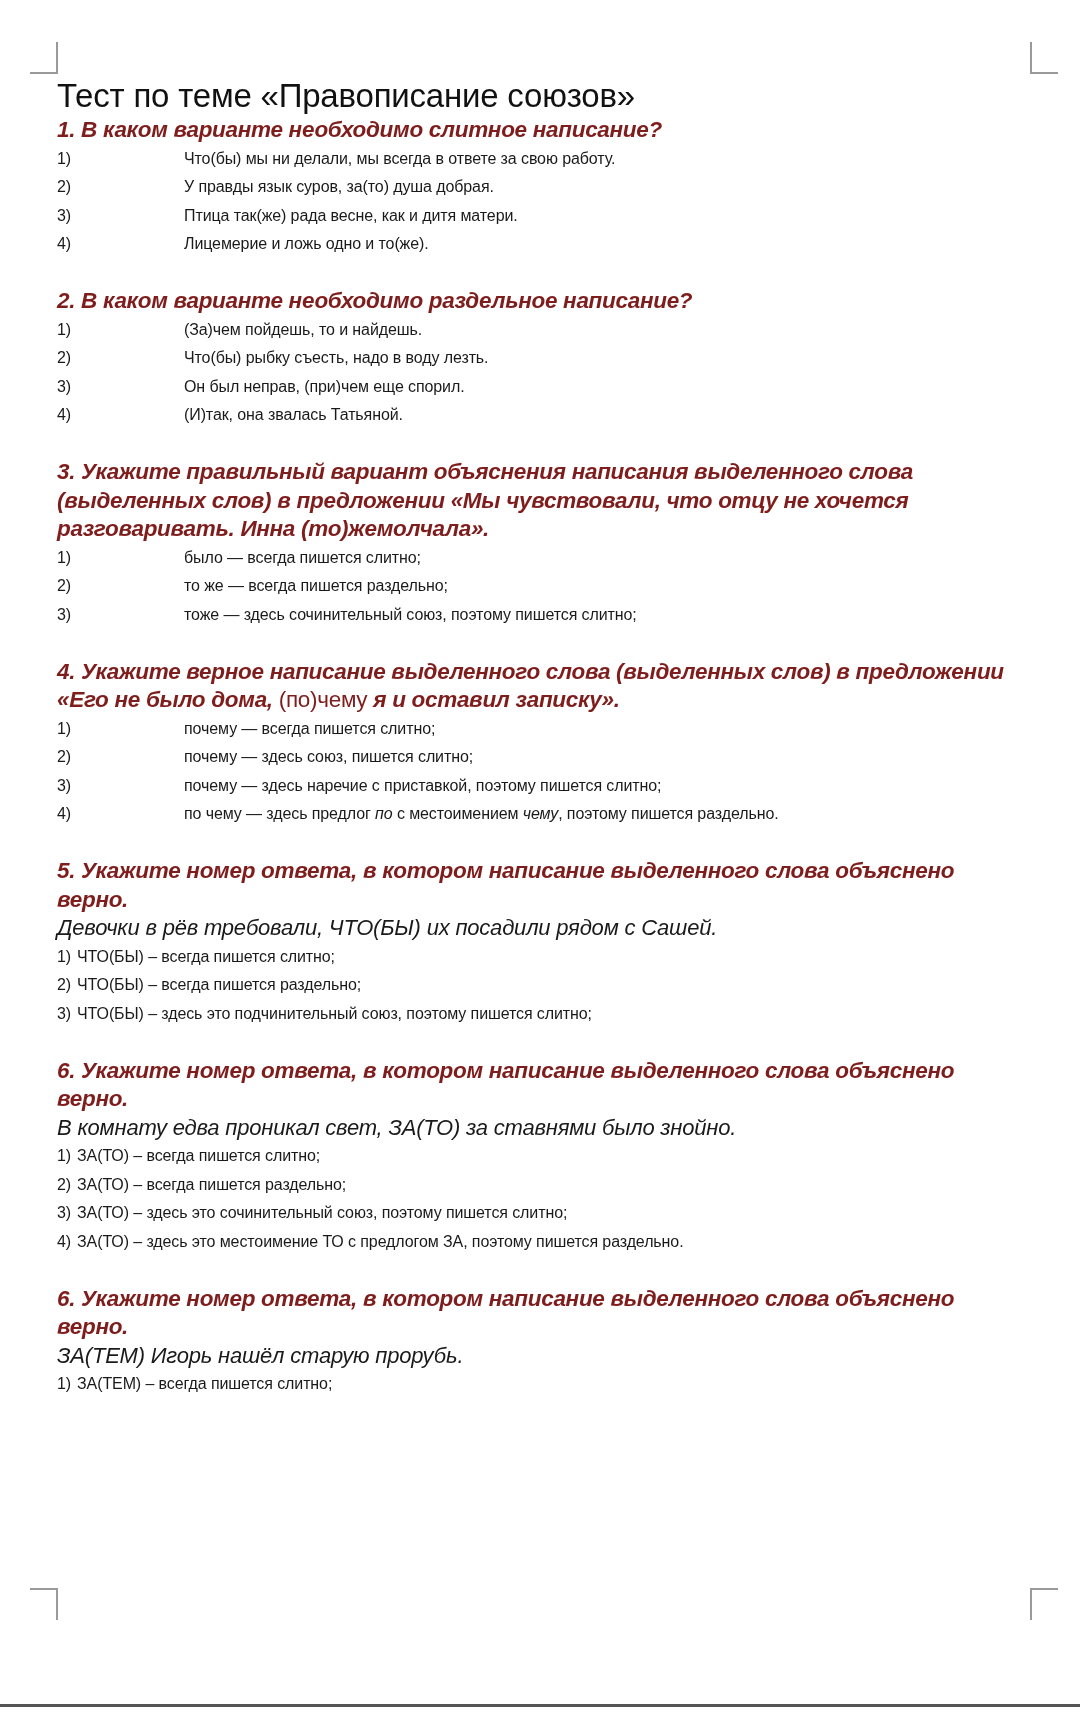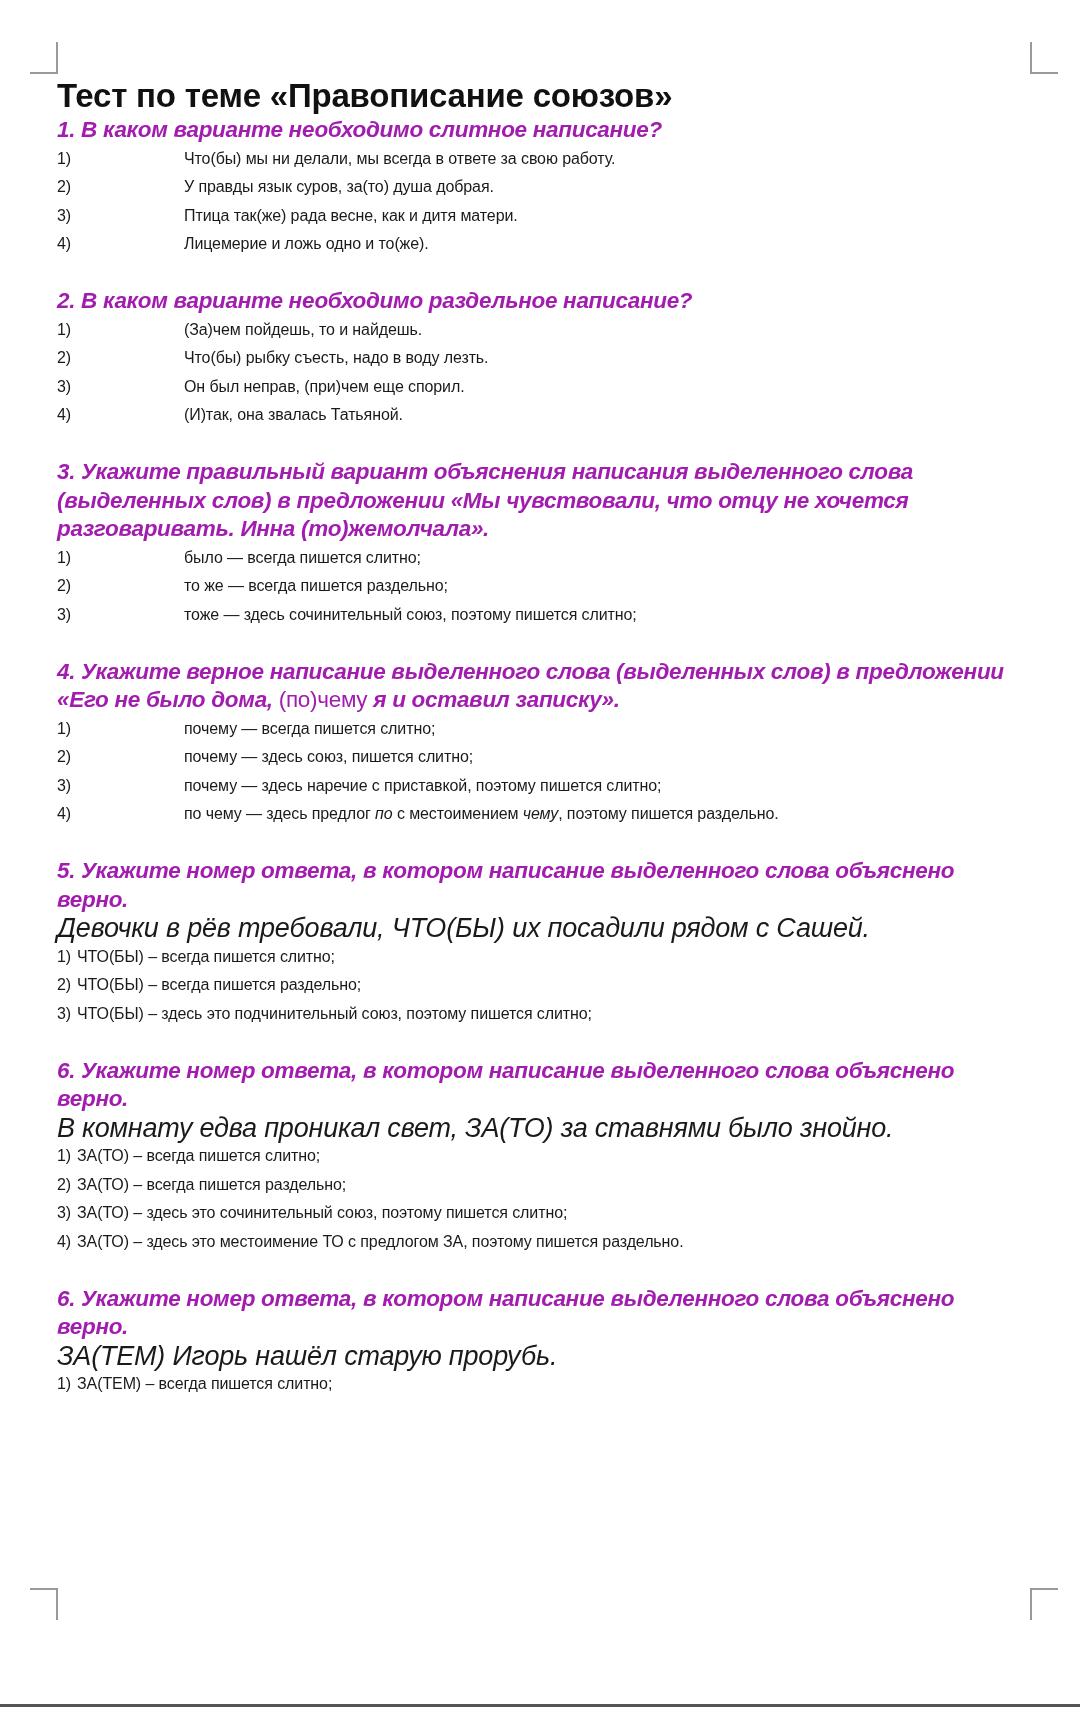--- a/index.html
+++ b/index.html
@@ -6,25 +6,25 @@
   body { width:1080px; height:1712px; position:relative; overflow:hidden;
          font-family:"Liberation Sans", "DejaVu Sans", sans-serif; color:#1a1a1a; }
   .corner { position:absolute; border-color:#9a9a9a; border-style:solid; border-width:0; width:26px; height:30px; }
   .c-tl { left:30px; top:42px; border-right-width:2px; border-bottom-width:2px; }
   .c-tr { left:1030px; top:42px; border-left-width:2px; border-bottom-width:2px; }
   .c-bl { left:30px; top:1588px; border-right-width:2px; border-top-width:2px; }
   .c-br { left:1030px; top:1588px; border-left-width:2px; border-top-width:2px; }
   .page-bottom-line { position:absolute; left:0; top:1704px; width:1080px; height:3px; background:#555; }
 
   .content { position:absolute; left:57px; top:76px; width:960px; }
-  .doc-title { font-size:33px; font-weight:bold; color:#111; line-height:40px; margin:0; letter-spacing:-0.2px; }
+  .doc-title { font-size:33px; font-weight:normal; color:#111; line-height:40px; margin:0; letter-spacing:-0.2px; }
   .q { margin-bottom:28.5px; }
-  .q-head { font-size:22.5px; font-style:italic; font-weight:bold; line-height:28.5px; color:#a21caf; letter-spacing:-0.3px; }
+  .q-head { font-size:22.5px; font-style:italic; font-weight:bold; line-height:28.5px; color:#7f1d1d; letter-spacing:-0.3px; }
   .q-head .plain { font-style:normal; font-weight:normal;margin-top:13px; }
-  .q-sent { font-size:27px; font-style:italic; line-height:28.5px; color:#1a1a1a; letter-spacing:-0.2px; }
+  .q-sent { font-size:22px; font-style:italic; line-height:28.5px; color:#1a1a1a; letter-spacing:-0.2px; }
   .opt { font-size:16px; line-height:28.5px; color:#1a1a1a; letter-spacing:-0.1px; }
   .opt .num { display:inline-block; width:127px; }
   .opt.inline .num { width:auto; margin-right:6px; }
   .opt i { font-style:italic; }
 </style>
 </head>
 <body>
 
 <div class="corner c-tl"></div>
 <div class="corner c-tr"></div>

